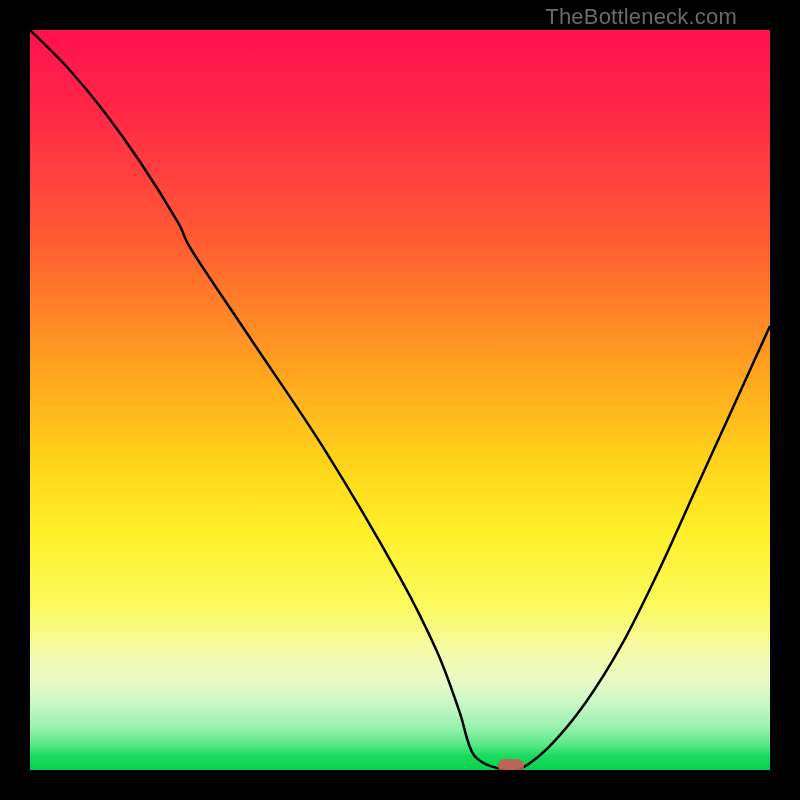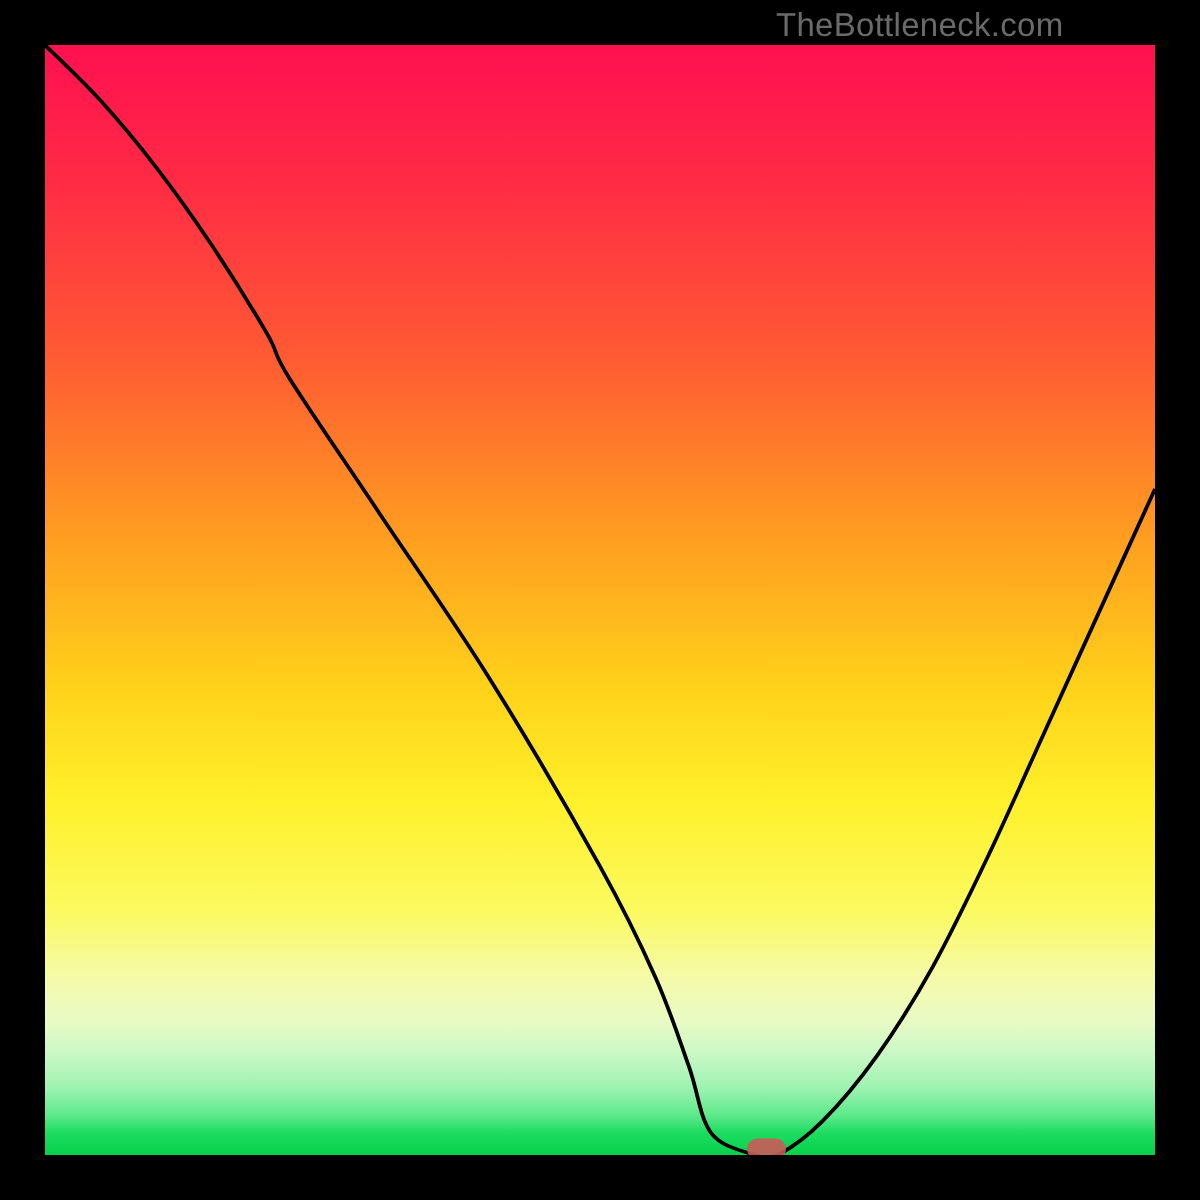--- a/index.html
+++ b/index.html
@@ -9,20 +9,21 @@
     height: 800px;
     background: #000;
     overflow: hidden;
     font-family: Arial, Helvetica, sans-serif;
   }
   .frame {
     position: relative;
     width: 719px;
     height: 800px;
     background: #000;
+    padding-left: 28px;
   }
   .watermark {
     position: absolute;
     top: 4px;
     right: 10px;
     color: #6a6a6a;
     font-size: 22px;
     font-weight: 500;
     z-index: 5;
     letter-spacing: 0.2px;

